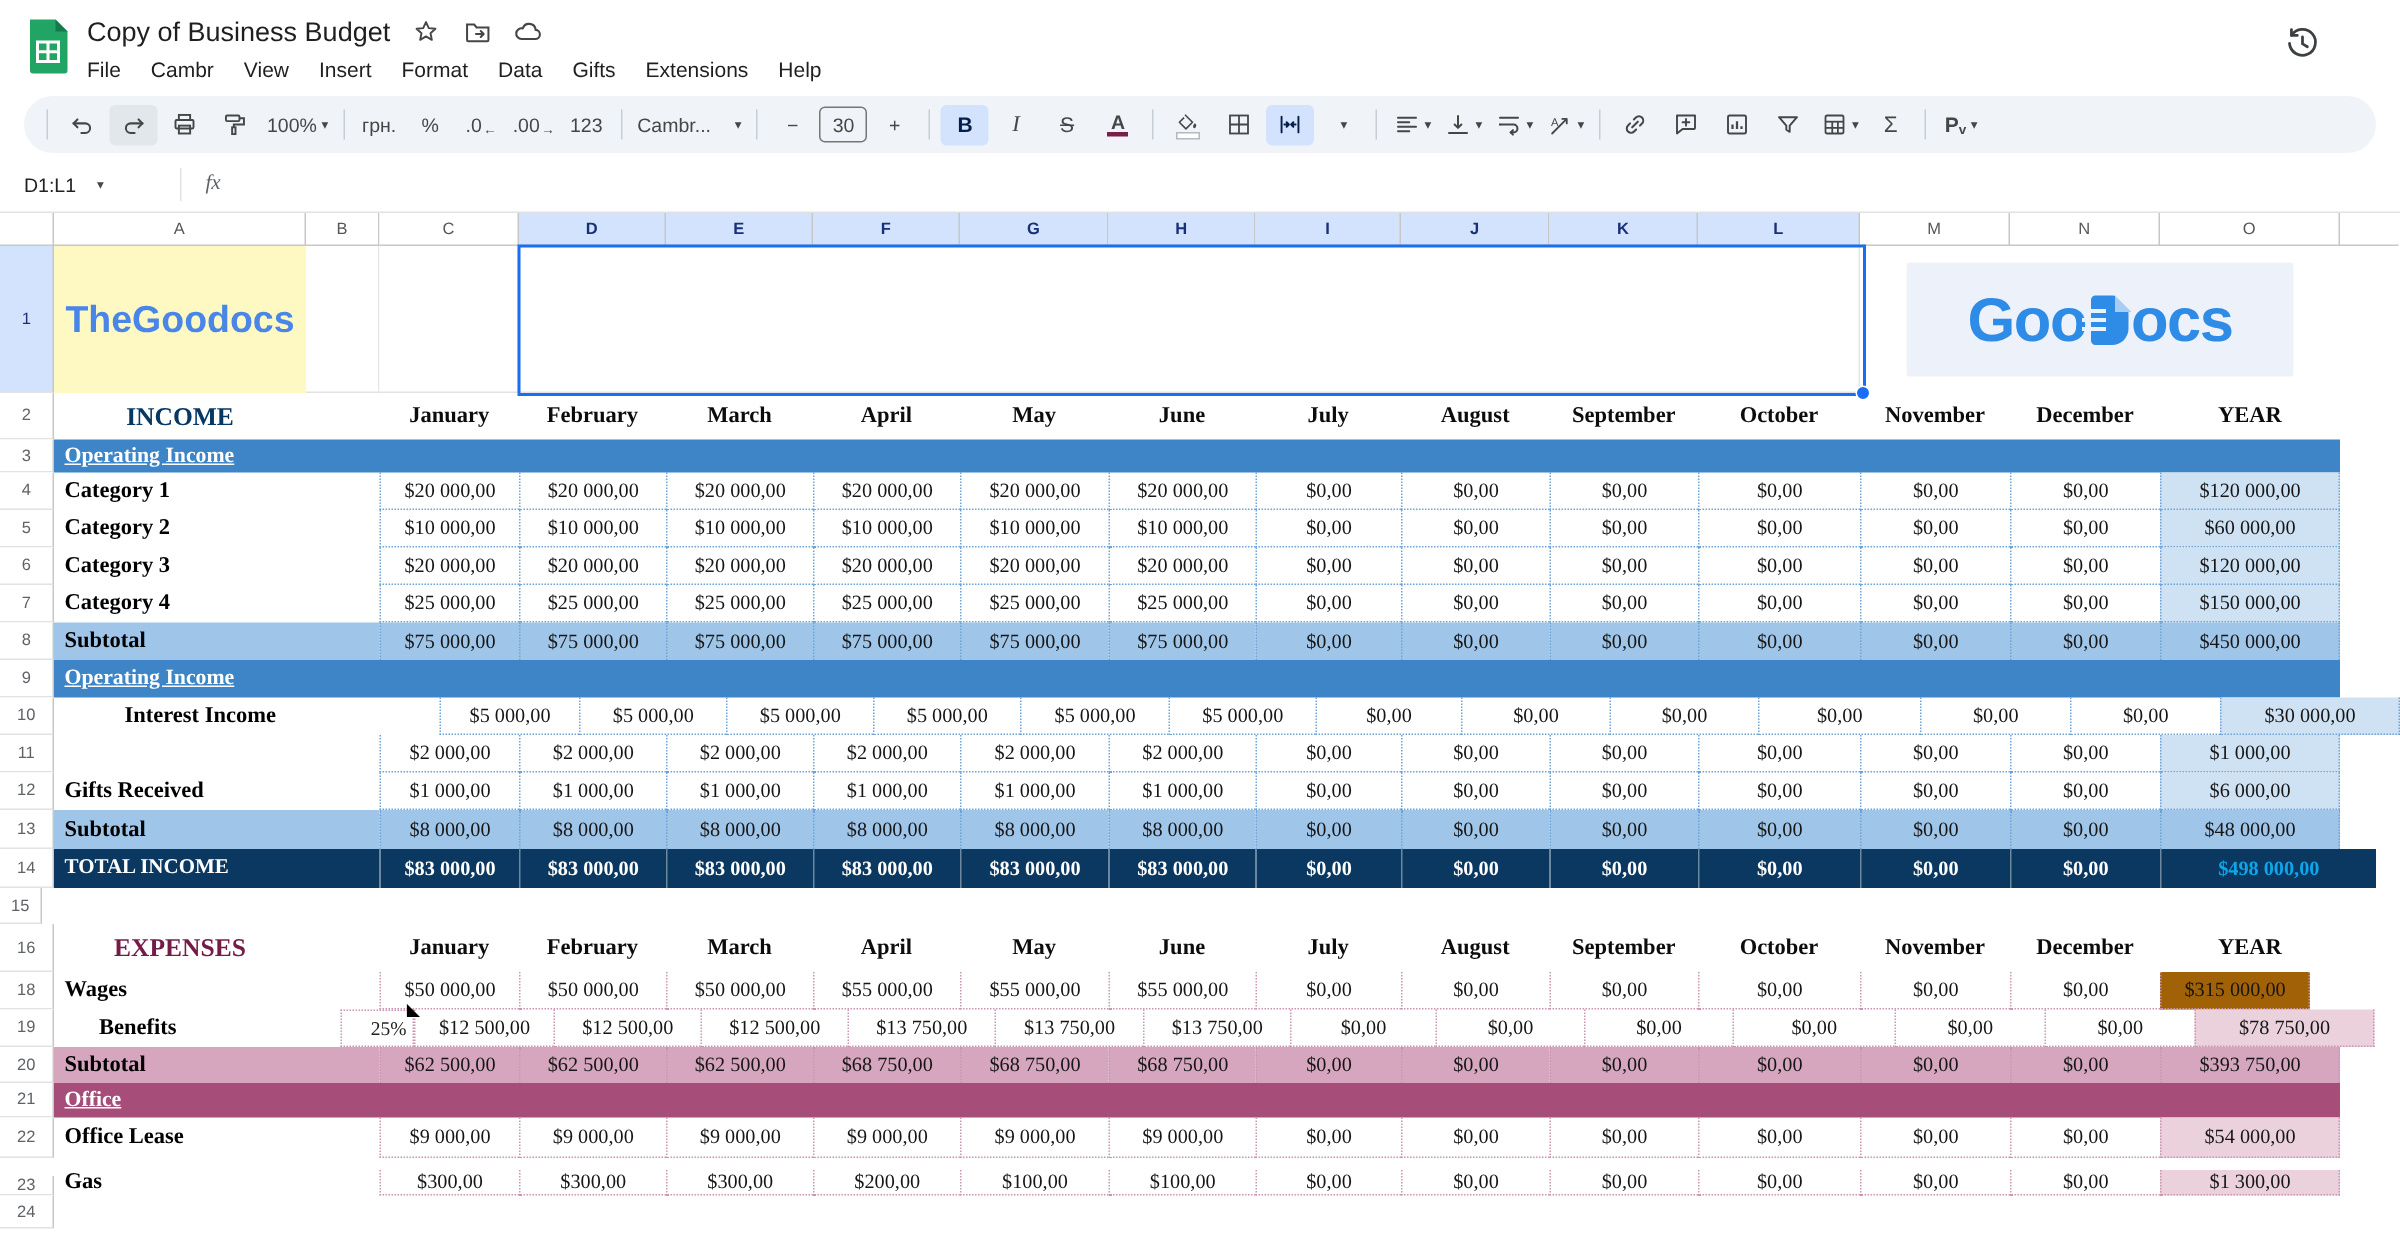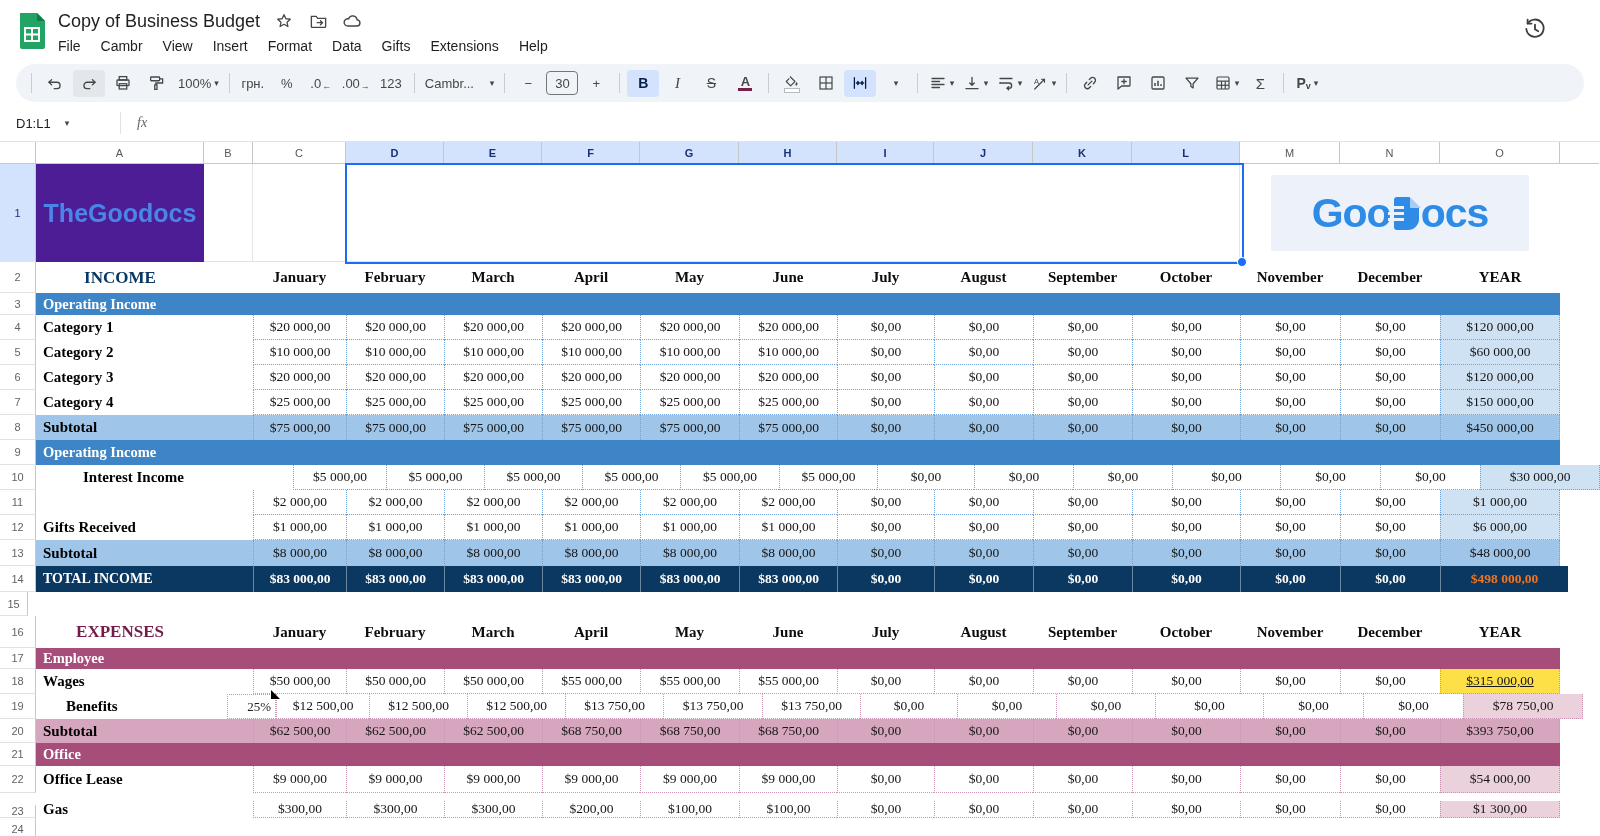--- a/index.html
+++ b/index.html
@@ -48,21 +48,21 @@
       font-family:"Liberation Sans",sans-serif;font-size:11px;color:#575757;background:#ffffff;}
   .ch.sel{background:#d3e3fd;color:#18307a;font-weight:600;}
   .row{display:flex;position:relative;}
   .c{box-sizing:border-box;flex:none;display:flex;align-items:center;justify-content:center;overflow:hidden;}
   .rowhead{width:36px;border-right:1px solid #c7c7c7;border-bottom:1px solid #e2e2e2;
            font-family:"Liberation Sans",sans-serif;font-size:11px;color:#5f6368;background:#fff;}
   .rowhead.sel{background:#d3e3fd;color:#18307a;}
   .label{justify-content:flex-start;padding-left:7px;font-weight:700;font-size:15px;color:#000;}
   .val{font-size:13.5px;color:#161616;}
   .mh{font-weight:700;font-size:15px;color:#0c0c0c;}
-  .secbar{justify-content:flex-start;padding-left:7px;color:#fff;font-weight:700;font-size:14.5px;}
+  .secbar{justify-content:flex-start;padding-left:7px;color:#fff;font-weight:700;font-size:14.5px;text-decoration:underline;}
   .g{border-right:1px solid #e6e6e6;border-bottom:1px solid #e2e2e2;background:#fff;}
   .selection{position:absolute;border:2px solid #1a6ef3;pointer-events:none;}
   .selection .handle{position:absolute;right:-5px;bottom:-5px;width:8px;height:8px;border-radius:50%;
                      background:#1a6ef3;border:1px solid #fff;}
   .corner-marker{position:absolute;top:-5px;right:-5px;width:9px;height:9px;background:#000;
                  clip-path:polygon(100% 0,0 100%,100% 100%);transform:rotate(90deg);}
   
   .goodocs-cell-inner{font-family:"Liberation Sans",sans-serif;font-weight:700;font-size:25px;
                       color:#4a86e8;letter-spacing:0px;}
   .gdlogo{display:flex;align-items:center;justify-content:center;width:258px;height:76px;
@@ -329,21 +329,21 @@
         <div class="c ch sel" style="width: 99px;">K</div>
         <div class="c ch sel" style="width: 108px;">L</div>
         <div class="c ch" style="width: 100px;">M</div>
         <div class="c ch" style="width: 100px;">N</div>
         <div class="c ch" style="width: 120px;">O</div>
         <div class="c ch" style="width: 39px; border-right: none;"></div>
       </div>
     <div id="grid">
         <div class="row" style="height: 98px;">
           <div class="c rowhead sel" style="width: 36px;">1</div>
-          <div class="c " style="width: 168px; background: #4c1d95;">
+          <div class="c " style="width: 168px; background: #fef9c3;">
             <span class="goodocs-cell-inner" style="color: rgb(74, 134, 232);">TheGoodocs</span>
           </div>
           <div class="c g" style="width: 49px;"></div>
           <div class="c g" style="width: 93px;"></div>
           <div class="c g" style="width: 894px;"></div>
           <div class="c " style="width: 320px;">
             <div class="gdlogo">
               <span>Goo</span>
               <span class="gd-d">
                 <span class="gd-fold"></span>
@@ -550,21 +550,21 @@
           <div class="c val" style="width: 98px; background: rgb(11, 56, 97); color: rgb(255, 255, 255); font-weight: 700; border-left: 1px solid rgba(255, 255, 255, 0.4);">$83 000,00</div>
           <div class="c val" style="width: 98px; background: rgb(11, 56, 97); color: rgb(255, 255, 255); font-weight: 700; border-left: 1px solid rgba(255, 255, 255, 0.4);">$83 000,00</div>
           <div class="c val" style="width: 99px; background: rgb(11, 56, 97); color: rgb(255, 255, 255); font-weight: 700; border-left: 1px solid rgba(255, 255, 255, 0.4);">$83 000,00</div>
           <div class="c val" style="width: 98px; background: rgb(11, 56, 97); color: rgb(255, 255, 255); font-weight: 700; border-left: 1px solid rgba(255, 255, 255, 0.4);">$83 000,00</div>
           <div class="c val" style="width: 97px; background: rgb(11, 56, 97); color: rgb(255, 255, 255); font-weight: 700; border-left: 1px solid rgba(255, 255, 255, 0.4);">$0,00</div>
           <div class="c val" style="width: 99px; background: rgb(11, 56, 97); color: rgb(255, 255, 255); font-weight: 700; border-left: 1px solid rgba(255, 255, 255, 0.4);">$0,00</div>
           <div class="c val" style="width: 99px; background: rgb(11, 56, 97); color: rgb(255, 255, 255); font-weight: 700; border-left: 1px solid rgba(255, 255, 255, 0.4);">$0,00</div>
           <div class="c val" style="width: 108px; background: rgb(11, 56, 97); color: rgb(255, 255, 255); font-weight: 700; border-left: 1px solid rgba(255, 255, 255, 0.4);">$0,00</div>
           <div class="c val" style="width: 100px; background: rgb(11, 56, 97); color: rgb(255, 255, 255); font-weight: 700; border-left: 1px solid rgba(255, 255, 255, 0.4);">$0,00</div>
           <div class="c val" style="width: 100px; background: rgb(11, 56, 97); color: rgb(255, 255, 255); font-weight: 700; border-left: 1px solid rgba(255, 255, 255, 0.4);">$0,00</div>
-          <div class="c val" style="width: 128px; background: rgb(11, 56, 97); color: #f97316; font-weight: 700; border-left: 1px solid rgba(255, 255, 255, 0.4);">$498 000,00</div>
+          <div class="c val" style="width: 144px; background: rgb(11, 56, 97); color: #0ea5e9; font-weight: 700; border-left: 1px solid rgba(255, 255, 255, 0.4);">$498 000,00</div>
         </div>
         <div class="row" style="height: 24px;">
           <div class="c rowhead" style="width: 28px;">15</div>
           <div class="c " style="width: 1524px;"></div>
         </div>
         <div class="row" style="height: 32px;">
           <div class="c rowhead" style="width: 36px;">16</div>
           <div class="c label" style="width: 168px; justify-content: center; padding-left: 0px; font-size: 17px; color: rgb(116, 27, 71);">EXPENSES</div>
           <div class="c " style="width: 49px;"></div>
           <div class="c mh" style="width: 93px;">January</div>
@@ -574,41 +574,37 @@
           <div class="c mh" style="width: 99px;">May</div>
           <div class="c mh" style="width: 98px;">June</div>
           <div class="c mh" style="width: 97px;">July</div>
           <div class="c mh" style="width: 99px;">August</div>
           <div class="c mh" style="width: 99px;">September</div>
           <div class="c mh" style="width: 108px;">October</div>
           <div class="c mh" style="width: 100px;">November</div>
           <div class="c mh" style="width: 100px;">December</div>
           <div class="c mh" style="width: 120px;">YEAR</div>
         </div>
-        <div class="row" style="height: 21px;">
-          <div class="c rowhead" style="width: 36px;">17</div>
-          <div class="c secbar" style="width: 1524px; background: rgb(166, 77, 121);">Employee</div>
-        </div>
         <div class="row" style="height: 25px;">
           <div class="c rowhead" style="width: 36px;">18</div>
           <div class="c label" style="width: 168px;">Wages</div>
           <div class="c " style="width: 49px;"></div>
           <div class="c val" style="width: 93px; border-left: 1px dotted rgb(201, 149, 178); border-bottom: 1px dotted rgb(201, 149, 178);">$50 000,00</div>
           <div class="c val" style="width: 98px; border-left: 1px dotted rgb(201, 149, 178); border-bottom: 1px dotted rgb(201, 149, 178);">$50 000,00</div>
           <div class="c val" style="width: 98px; border-left: 1px dotted rgb(201, 149, 178); border-bottom: 1px dotted rgb(201, 149, 178);">$50 000,00</div>
           <div class="c val" style="width: 98px; border-left: 1px dotted rgb(201, 149, 178); border-bottom: 1px dotted rgb(201, 149, 178);">$55 000,00</div>
           <div class="c val" style="width: 99px; border-left: 1px dotted rgb(201, 149, 178); border-bottom: 1px dotted rgb(201, 149, 178);">$55 000,00</div>
           <div class="c val" style="width: 98px; border-left: 1px dotted rgb(201, 149, 178); border-bottom: 1px dotted rgb(201, 149, 178);">$55 000,00</div>
           <div class="c val" style="width: 97px; border-left: 1px dotted rgb(201, 149, 178); border-bottom: 1px dotted rgb(201, 149, 178);">$0,00</div>
           <div class="c val" style="width: 99px; border-left: 1px dotted rgb(201, 149, 178); border-bottom: 1px dotted rgb(201, 149, 178);">$0,00</div>
           <div class="c val" style="width: 99px; border-left: 1px dotted rgb(201, 149, 178); border-bottom: 1px dotted rgb(201, 149, 178);">$0,00</div>
           <div class="c val" style="width: 108px; border-left: 1px dotted rgb(201, 149, 178); border-bottom: 1px dotted rgb(201, 149, 178);">$0,00</div>
           <div class="c val" style="width: 100px; border-left: 1px dotted rgb(201, 149, 178); border-bottom: 1px dotted rgb(201, 149, 178);">$0,00</div>
           <div class="c val" style="width: 100px; border-left: 1px dotted rgb(201, 149, 178); border-bottom: 1px dotted rgb(201, 149, 178);">$0,00</div>
-          <div class="c val" style="width: 120px; background: #fde047; border-left: 1px dotted rgb(201, 149, 178); border-right: 1px dotted rgb(201, 149, 178); border-bottom: 1px dotted rgb(201, 149, 178); text-decoration: underline;">$315 000,00</div>
+          <div class="c val" style="width: 100px; background: #a16207; border-left: 1px dotted rgb(201, 149, 178); border-right: 1px dotted rgb(201, 149, 178); border-bottom: 1px dotted rgb(201, 149, 178);">$315 000,00</div>
         </div>
         <div class="row" style="height: 25px;">
           <div class="c rowhead" style="width: 36px;">19</div>
           <div class="c label" style="width: 168px; margin-left: 23px;">Benefits</div>
           <div class="c " style="width: 49px; justify-content: flex-end; padding-right: 4px; font-size: 13px; font-family: &quot;Liberation Serif&quot;, serif; position: relative; overflow: visible; border: 1px dotted rgb(201, 149, 178);">25%<span class="corner-marker"></span></div>
           <div class="c val" style="width: 93px; border-left: 1px dotted rgb(201, 149, 178); border-bottom: 1px dotted rgb(201, 149, 178);">$12 500,00</div>
           <div class="c val" style="width: 98px; border-left: 1px dotted rgb(201, 149, 178); border-bottom: 1px dotted rgb(201, 149, 178);">$12 500,00</div>
           <div class="c val" style="width: 98px; border-left: 1px dotted rgb(201, 149, 178); border-bottom: 1px dotted rgb(201, 149, 178);">$12 500,00</div>
           <div class="c val" style="width: 98px; border-left: 1px dotted rgb(201, 149, 178); border-bottom: 1px dotted rgb(201, 149, 178);">$13 750,00</div>
           <div class="c val" style="width: 99px; border-left: 1px dotted rgb(201, 149, 178); border-bottom: 1px dotted rgb(201, 149, 178);">$13 750,00</div>

